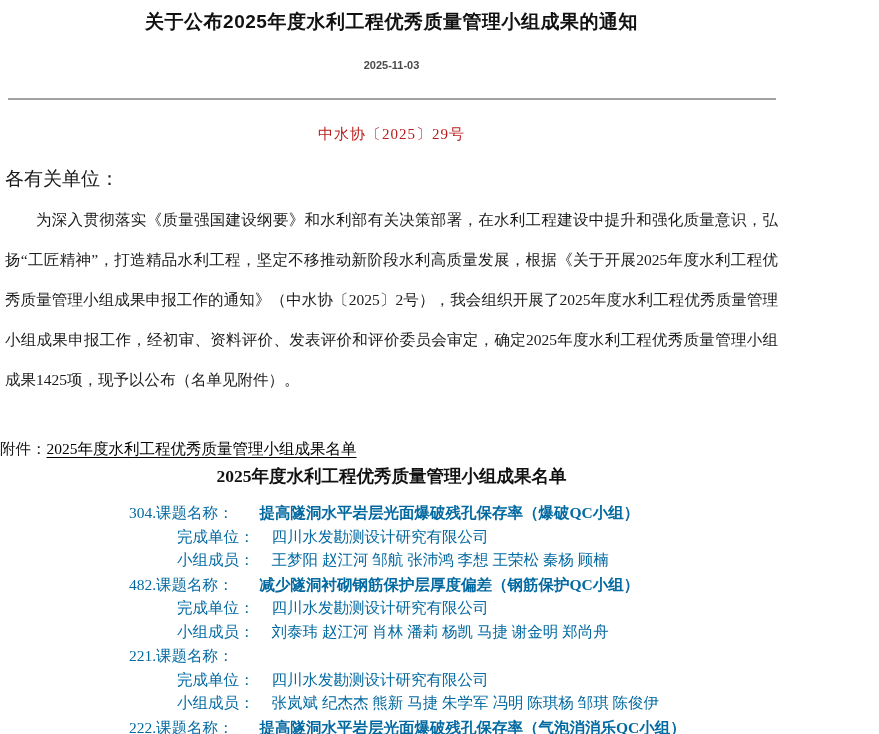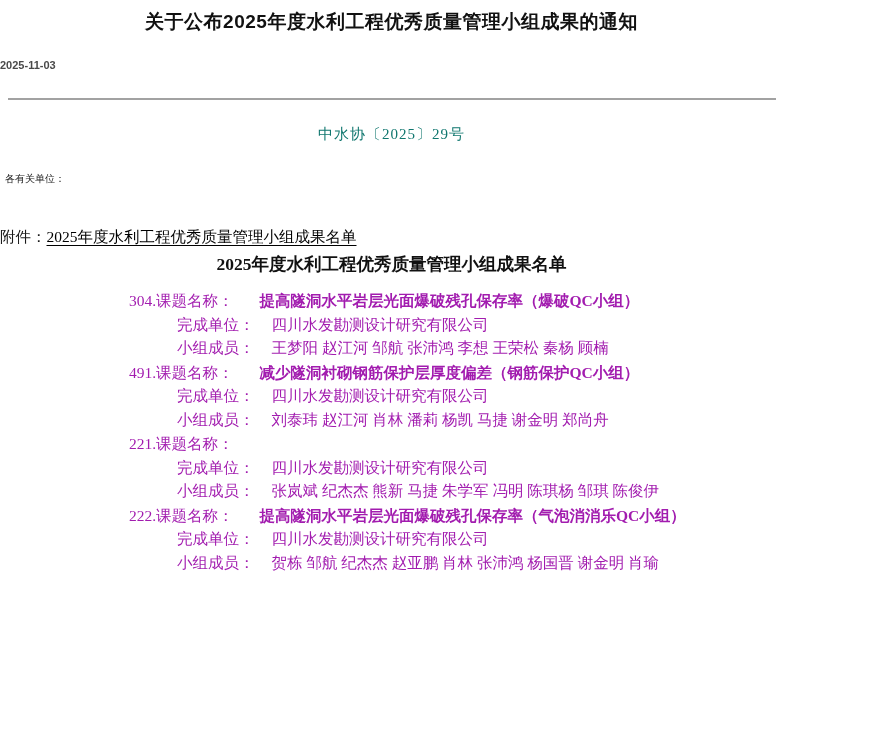--- a/index.html
+++ b/index.html
@@ -7,51 +7,51 @@
     width:879px;height:734px;overflow:hidden;background:#ffffff;color:#000;
     font-family:"Liberation Serif","DejaVu Serif",serif;
   }
   .doc{width:783px;height:734px;position:relative;}
 
   .title{
     text-align:center;font-family:"Liberation Sans","DejaVu Sans",sans-serif;
     font-weight:bold;font-size:19px;padding-top:9px;letter-spacing:0.5px;color:#111;
   }
   .date{
-    font-family:"Liberation Sans","DejaVu Sans",sans-serif;
+    text-align:center;font-family:"Liberation Sans","DejaVu Sans",sans-serif;
     font-weight:bold;font-size:11px;color:#4a4a4a;margin-top:24px;
   }
   .divider{
     height:2px;background:#a2a2a2;margin:27px 7px 0 8px;border:none;
   }
   .doc-number{
-    text-align:center;font-size:15px;margin-top:25px;letter-spacing:1px;color:#0f766e;
+    text-align:center;font-size:15px;margin-top:25px;letter-spacing:1px;color:#b91c1c;
   }
   .salutation{
-    font-size:10px;line-height:18px;margin-top:26px;padding:0 5px;color:#1a1a1a;
+    font-size:19px;line-height:18px;margin-top:26px;padding:0 5px;color:#1a1a1a;
   }
   .para{
     font-size:15.5px;line-height:40px;text-align:justify;text-indent:2em;
     margin:12px 0 0 0;padding:0 5px;color:#1a1a1a;
   }
   .attachment{
     margin-top:38px;font-size:15.5px;line-height:22px;color:#1a1a1a;
   }
   .attachment a{
     color:#000;text-decoration:underline;text-underline-offset:3px;
   }
   .list-title{
     text-align:center;font-weight:bold;font-size:17.5px;line-height:24px;margin-top:4px;color:#111;
   }
   .entries{
     margin-top:13px;padding-left:129px;
   }
   .entry{margin-bottom:1px;}
   .entry-line{
-    display:flex;font-size:15.5px;line-height:23.5px;white-space:nowrap;color:#a21caf;
+    display:flex;font-size:15.5px;line-height:23.5px;white-space:nowrap;color:#0369a1;
   }
   .num{display:inline-block;width:27px;flex:none;}
   .indent{display:inline-block;width:48px;flex:none;}
   .label{flex:none;}
   .content{flex:none;}
   .content.first{margin-left:26px;font-weight:bold;}
   .content.rest{margin-left:17px;}
 </style>
 </head>
 <body>
@@ -61,20 +61,21 @@
   <div class="title">关于公布2025年度水利工程优秀质量管理小组成果的通知</div>
 
   <div class="date">2025-11-03</div>
 
   <hr class="divider">
 
   <div class="doc-number">中水协〔2025〕29号</div>
 
   <div class="salutation">各有关单位：</div>
 
+  <p class="para">为深入贯彻落实《质量强国建设纲要》和水利部有关决策部署，在水利工程建设中提升和强化质量意识，弘扬“工匠精神”，打造精品水利工程，坚定不移推动新阶段水利高质量发展，根据《关于开展2025年度水利工程优秀质量管理小组成果申报工作的通知》（中水协〔2025〕2号），我会组织开展了2025年度水利工程优秀质量管理小组成果申报工作，经初审、资料评价、发表评价和评价委员会审定，确定2025年度水利工程优秀质量管理小组成果1425项，现予以公布（名单见附件）。</p>
 
   <div class="attachment">
     <span>附件：</span><a href="#">2025年度水利工程优秀质量管理小组成果名单</a>
   </div>
 
   <div class="list-title">2025年度水利工程优秀质量管理小组成果名单</div>
 
   <div class="entries">
 
     <div class="entry">
@@ -90,21 +91,21 @@
       </div>
       <div class="entry-line">
         <span class="indent"></span>
         <span class="label">小组成员：</span>
         <span class="content rest">王梦阳 赵江河 邹航 张沛鸿 李想 王荣松 秦杨 顾楠</span>
       </div>
     </div>
 
     <div class="entry">
       <div class="entry-line">
-        <span class="num">491.</span>
+        <span class="num">482.</span>
         <span class="label">课题名称：</span>
         <span class="content first">减少隧洞衬砌钢筋保护层厚度偏差（钢筋保护QC小组）</span>
       </div>
       <div class="entry-line">
         <span class="indent"></span>
         <span class="label">完成单位：</span>
         <span class="content rest">四川水发勘测设计研究有限公司</span>
       </div>
       <div class="entry-line">
         <span class="indent"></span>

